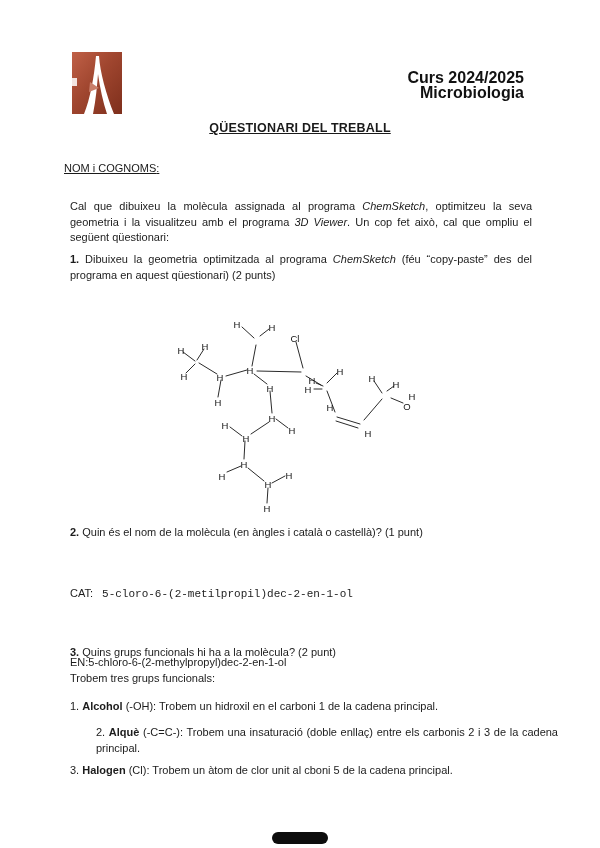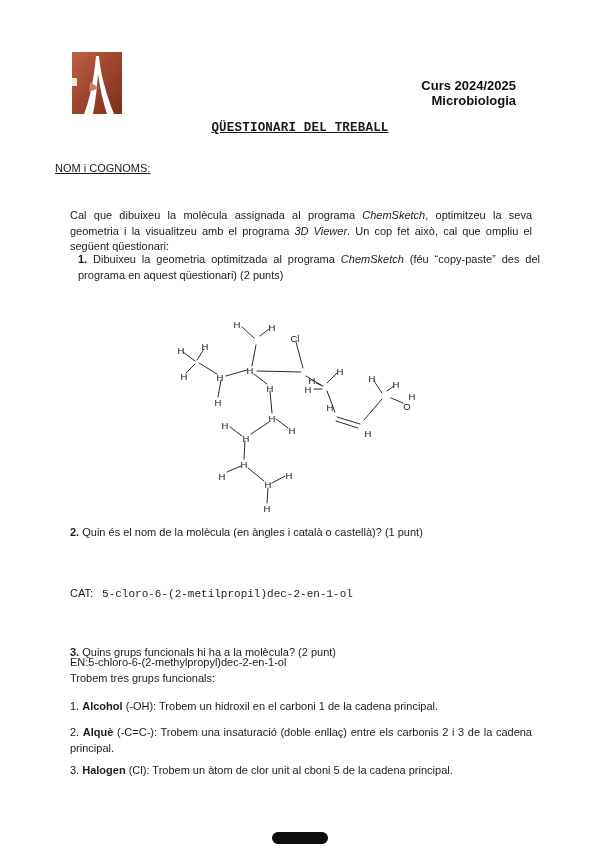--- a/index.html
+++ b/index.html
@@ -12,24 +12,24 @@
     left:70px;width:462px;font-size:11px;line-height:15.5px;color:#1c1c1c;
     margin:0;
   }
   .just{text-align:justify;}
   .page-title{
     left:0;width:600px;text-align:center;font-size:12.5px;font-weight:bold;
     letter-spacing:.2px;margin:0;
   }
   .page-title span{text-decoration:underline;}
   .course-block{
-    right:72px;top:66px;text-align:right;font-size:13px;font-weight:bold;
-    line-height:15px;margin:12px;color:#111;
+    right:72px;top:66px;text-align:right;font-size:16px;font-weight:bold;
+    line-height:15px;margin:4px;color:#111;
   }
-  .name-line{left:55px;top:162px;font-size:11px;margin:0;}
+  .name-line{left:64px;top:162px;font-size:11px;margin:0;}
   .name-line span{text-decoration:underline;}
   i{font-style:italic;}
   b{font-weight:bold;}
   .cat-val{margin-left:9px;font-family:Liberation Mono, monospace;}
   #mol-svg line{stroke:#2b2b2b;stroke-width:1;stroke-linecap:round;}
   #mol-svg text{font-family:"Liberation Sans",sans-serif;font-size:9.5px;fill:#141414;text-anchor:middle;}
   .page-handle{
     left:272px;top:832px;width:56px;height:12px;background:#0d0d0d;border-radius:6px;
   }
 </style>
@@ -50,33 +50,33 @@
     <path d="M 18,30 L 27,36 L 17,40 Z" fill="#c97f6b"></path>
     <rect x="0" y="26" width="5" height="8" fill="#ffffff" opacity="0.85"></rect>
   </svg>
 </div>
 
 <p class="abs course-block">
   <span>Curs 2024/2025</span><br>
   <span>Microbiologia</span>
 </p>
 
-<h1 class="abs page-title" style="top:121px;font-family:Liberation Mono, monospace;">
+<h1 class="abs page-title" style="top:121px;">
   <span>QÜESTIONARI DEL TREBALL</span>
 </h1>
 
 <p class="abs name-line">
   <span>NOM i COGNOMS</span><span style="text-decoration:underline;">:</span>
 </p>
 
-<p class="abs body-text just" style="top:208px;">
+<p class="abs body-text just" style="top:199px;">
   <span>Cal que dibuixeu la molècula assignada al programa </span><i>ChemSketch</i><span>, optimitzeu la seva geometria i la visualitzeu amb el programa </span><i>3D Viewer</i><span>. Un cop fet això, cal que ompliu el següent qüestionari:</span>
 </p>
 
-<p class="abs body-text just" style="top:252px;margin-left:8px;">
+<p class="abs body-text just" style="top:252px;">
   <b>1.</b><span> Dibuixeu la geometria optimitzada al programa </span><i>ChemSketch</i><span> (féu “copy-paste” des del programa en aquest qüestionari) (2 punts)</span>
 </p>
 
 <div class="abs" style="left:165px;top:300px;width:270px;height:222px;">
   <svg id="mol-svg" width="270" height="222" viewBox="0 0 270 222">
       <line x1="18" y1="52" x2="30" y2="61"></line>
       <line x1="39" y1="49" x2="32" y2="60"></line>
       <line x1="21" y1="73" x2="30" y2="64"></line>
       <line x1="34" y1="63" x2="52" y2="74"></line>
       <line x1="56" y1="80" x2="53" y2="97"></line>
@@ -150,20 +150,20 @@
 
 <p class="abs body-text" style="top:645px;">
   <b>3.</b><span> Quins grups funcionals hi ha a la molècula? (2 punt)</span>
 </p>
 <p class="abs body-text" style="top:671px;">
   <span>Trobem tres grups funcionals:</span>
 </p>
 <p class="abs body-text just" style="top:671px;margin-top:28px;">
   <span>1. </span><b>Alcohol</b><span> (-OH): Trobem un hidroxil en el carboni 1 de la cadena principal.</span>
 </p>
-<p class="abs body-text just" style="top:725px;">
+<p class="abs body-text just" style="top:725px;margin-left:26px;">
   <span>2. </span><b>Alquè</b><span> (-C=C-): Trobem una insaturació (doble enllaç) entre els carbonis 2 i 3 de la cadena principal.</span>
 </p>
 <p class="abs body-text just" style="top:763px;">
   <span>3. </span><b>Halogen</b><span> (Cl): Trobem un àtom de clor unit al cboni 5 de la cadena principal.</span>
 </p>
 
 <div class="abs page-handle"></div>
 
 </body></html>

